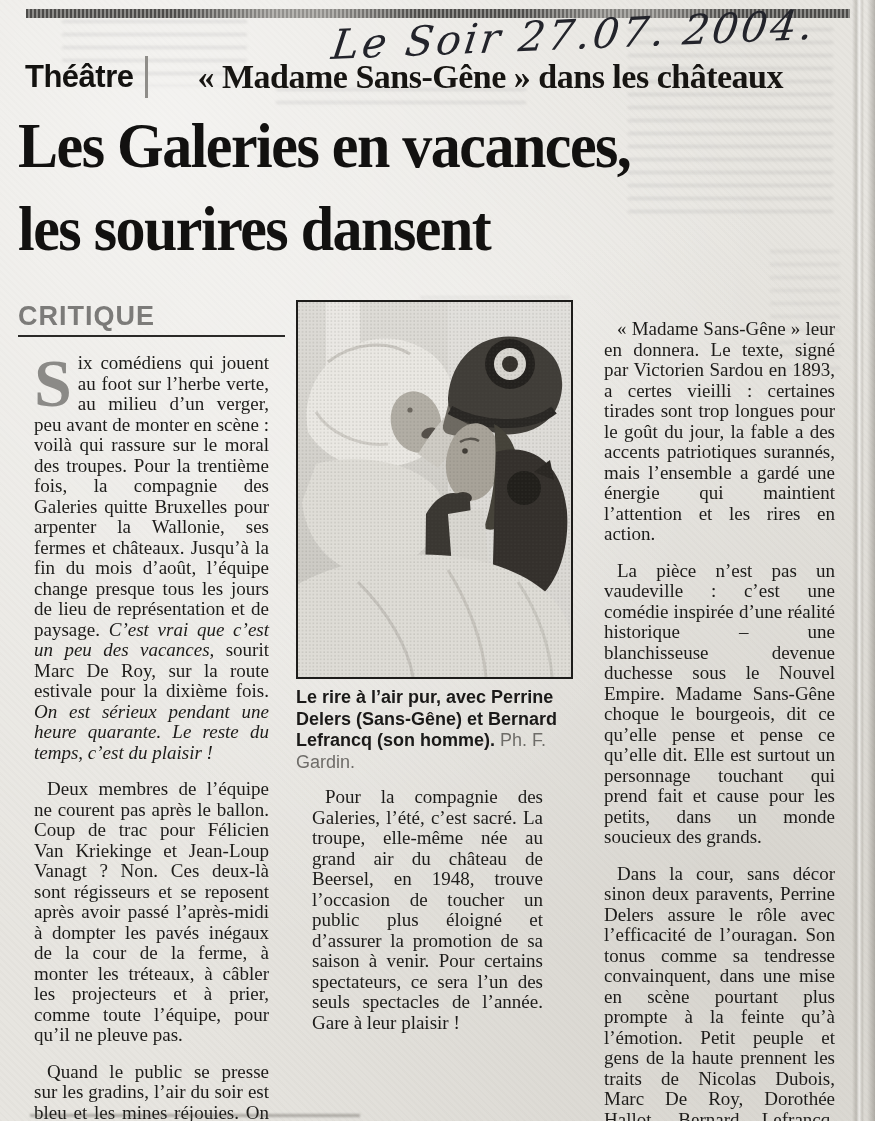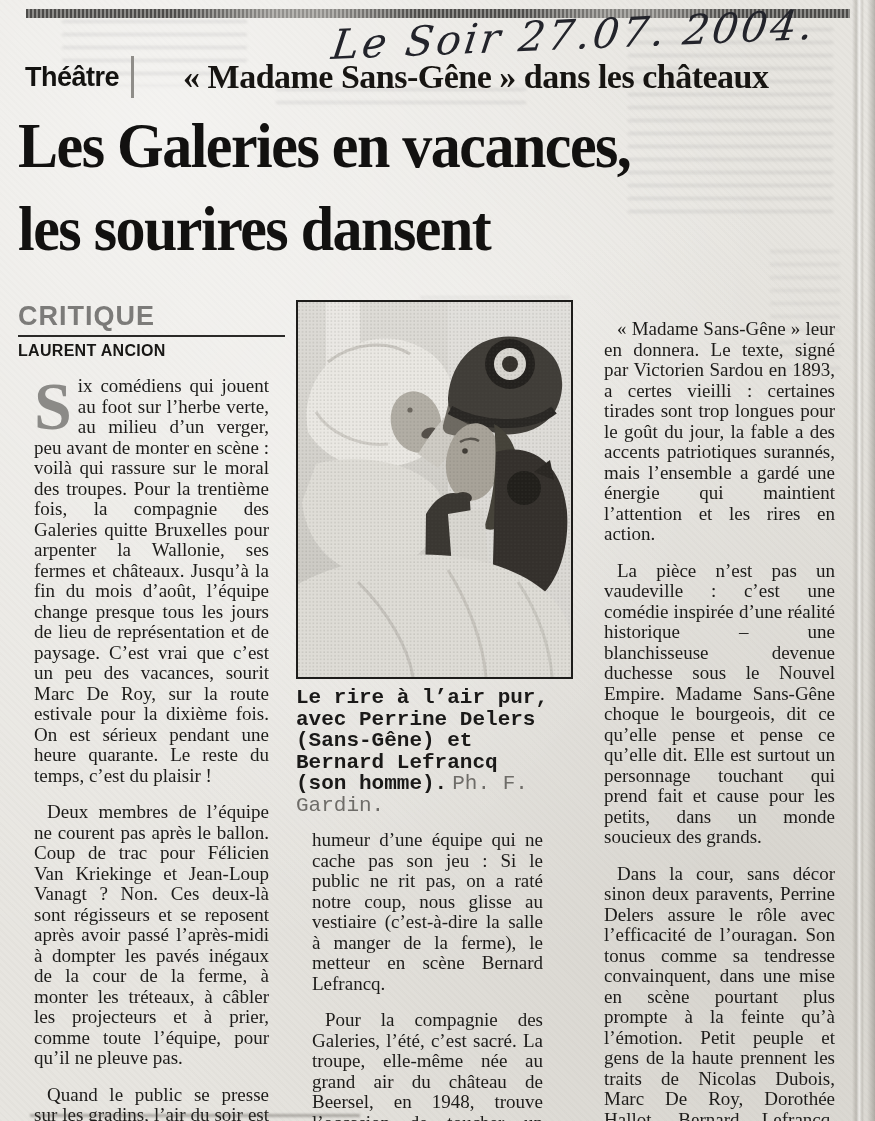--- a/index.html
+++ b/index.html
@@ -18,49 +18,49 @@
       repeating-linear-gradient(90deg,#4c4b49 0 2px,#8d8c89 2px 4px);
     }
   
   .handwrite{position:absolute;left:332px;top:12px;width:430px;
     font-family:"DejaVu Serif",serif;font-style:italic;font-size:41px;
     color:#23242b;letter-spacing:3px;transform:rotate(-2.4deg) skewX(-10deg);
     white-space:nowrap;}
   
   .kicker{position:absolute;left:25px;top:56px;width:820px;white-space:nowrap;}
   .kicker .section{font-family:"Liberation Sans",sans-serif;font-weight:bold;
-    font-size:27px;letter-spacing:-.5px;color:#131210;vertical-align:middle;}
+    font-size:31px;letter-spacing:-.5px;color:#131210;vertical-align:middle;}
   .kicker .divider{display:inline-block;width:3px;height:42px;background:#8f8d89;
     margin:0 13px 0 12px;vertical-align:middle;}
   .kicker .ktitle{font-family:"Liberation Serif",serif;font-weight:bold;
     font-size:34px;letter-spacing:-.5px;color:#171512;vertical-align:middle;margin-left:36px;}
   
   .headline{position:absolute;left:18px;top:104px;width:840px;
     font-weight:bold;font-size:60px;line-height:79px;letter-spacing:-1.5px;
     color:#121110;transform:scaleY(1.06);transform-origin:top left;}
   
   .col{position:absolute;top:300px;text-align:justify;}
   .col1{left:18px;width:267px;}
   .col2{left:296px;width:263px;}
   .col3{left:588px;width:263px;top:303px;}
   .rubric{font-family:"Liberation Sans",sans-serif;font-weight:bold;font-size:27px;
     letter-spacing:1px;color:#7c7b79;transform:scaleY(1.05);transform-origin:left top;}
   .rubric-rule{height:2px;background:#2a2927;margin:4px 0 5px 0;width:267px;}
   .author{font-family:"Liberation Sans",sans-serif;font-weight:bold;font-size:16px;
     letter-spacing:.3px;color:#181715;margin-bottom:14px;}
   p.body{margin:16px;font-size:19px;line-height:20.5px;color:#1d1c1a;}
   p.ind{text-indent:13px;}
-  .it{}
+  .it{font-style:italic;}
   .dropcap{float:left;font-size:68px;line-height:56px;font-weight:bold;
     color:#8b8a87;padding:2px 6px 0 0;font-family:"Liberation Serif",serif;}
   
   figure{margin:0;padding:0;}
   .photo-frame{display:block;border:2px solid #1d1c1a;background:#d6d4cf;}
-  .caption{margin-top:8px;font-family:Liberation Mono, monospace;
-    font-size:21px;line-height:21.5px;font-weight:bold;color:#1a1918;
+  .caption{margin-top:8px;font-family:Liberation Sans, sans-serif;
+    font-size:18px;line-height:21.5px;font-weight:bold;color:#1a1918;
     text-align:left;}
   .cap-credit{font-weight:normal;color:#6e6c68;margin-left:5px;}
   .col2 p.body{margin-top:14px;}
   .col2 p.body + p.body{margin-top:0;}
   
   .footnote{margin:14px 0 0 0;font-size:18.5px;line-height:21px;font-style:italic;
     text-indent:16px;color:#201f1d;text-align:left;}
   
   .smudge{position:absolute;filter:blur(1.8px);opacity:.6;pointer-events:none;
     background:repeating-linear-gradient(180deg, rgba(95,95,100,.22) 0 3px, transparent 3px 13px);}
@@ -97,21 +97,20 @@
   </div>
 
   <div class="headline">
     <div>Les Galeries en vacances,</div>
     <div>les sourires dansent</div>
   </div>
 
   <div class="col col1">
     <div class="rubric">CRITIQUE</div>
     <div class="rubric-rule"></div>
-    <div class="author">LAURENT ANCION</div>
     <p class="body"><span class="dropcap">S</span><span><span>ix comédiens qui jouent au foot sur l’herbe verte, au milieu d’un verger, peu avant de monter en scène : voilà qui rassure sur le moral des troupes. Pour la trentième fois, la compagnie des Galeries quitte Bruxelles pour arpenter la Wallonie, ses fermes et châteaux. Jusqu’à la fin du mois d’août, l’équipe change presque tous les jours de lieu de représentation et de paysage. </span><span class="it">C’est vrai que c’est un peu des vacances,</span><span> sourit Marc De Roy, sur la route estivale pour la dixième fois. </span><span class="it">On est sérieux pendant une heure quarante. Le reste du temps, c’est du plaisir !</span></span></p>
     <p class="body ind"><span>Deux membres de l’équipe ne courent pas après le ballon. Coup de trac pour Félicien Van Kriekinge et Jean-Loup Vanagt ? Non. Ces deux-là sont régisseurs et se reposent après avoir passé l’après-midi à dompter les pavés inégaux de la cour de la ferme, à monter les tréteaux, à câbler les projecteurs et à prier, comme toute l’équipe, pour qu’il ne pleuve pas.</span></p>
     <p class="body ind"><span>Quand le public se presse sur les gradins, l’air du soir est bleu et les mines réjouies. On est venu de tout Perrine, Hannut et alentours pour retrouver le charme de la ferme privée de Blehen, ses géraniums pétulants et la bonne</span></p>
   </div>
 
   <div class="col col2">
     <figure>
       <svg class="photo-frame" width="273" height="375" viewBox="0 0 273 375">
         <defs>
           <linearGradient id="bgG" x1="0" y1="0" x2="0" y2="1">
@@ -155,21 +154,20 @@
         <path d="M 0,282 C 60,250 140,244 200,264 C 240,278 266,300 272,330 L 272,375 L 0,375 Z" fill="#dedcd6"></path>
         <path d="M 60,280 C 90,310 110,345 115,375" stroke="#b6b3ab" stroke-width="3" fill="none" opacity="0.6"></path>
         <path d="M 150,268 C 170,300 185,340 188,375" stroke="#b6b3ab" stroke-width="3" fill="none" opacity="0.55"></path>
         <path d="M 220,280 C 240,310 252,345 254,375" stroke="#b6b3ab" stroke-width="3" fill="none" opacity="0.5"></path>
         <rect width="273" height="375" fill="url(#ht)"></rect>
       </svg>
       <figcaption class="caption">
         <span>Le rire à l’air pur, avec Perrine Delers (Sans-Gêne) et Bernard Lefrancq (son homme).</span><span class="cap-credit">Ph. F. Gardin.</span>
       </figcaption>
     </figure>
-    <p class="body"><span>humeur d’une équipe qui ne cache pas son jeu : </span><span class="it">Si le public ne rit pas, on a raté notre coup</span><span>, nous glisse au vestiaire (c’est-à-dire la salle à manger de la ferme), le metteur en scène Bernard Lefrancq.</span></p>
     <p class="body ind"><span>Pour la compagnie des Galeries, l’été, c’est sacré. La troupe, elle-même née au grand air du château de Beersel, en 1948, trouve l’occasion de toucher un public plus éloigné et d’assurer la promotion de sa saison à venir. Pour certains spectateurs, ce sera l’un des seuls spectacles de l’année. Gare à leur plaisir !</span></p>
   </div>
 
   <div class="col col3">
     <p class="body ind"><span>« Madame Sans-Gêne » leur en donnera. Le texte, signé par Victorien Sardou en 1893, a certes vieilli : certaines tirades sont trop longues pour le goût du jour, la fable a des accents patriotiques surannés, mais l’ensemble a gardé une énergie qui maintient l’attention et les rires en action.</span></p>
     <p class="body ind"><span>La pièce n’est pas un vaudeville : c’est une comédie inspirée d’une réalité historique – une blanchisseuse devenue duchesse sous le Nouvel Empire. Madame Sans-Gêne choque le bourgeois, dit ce qu’elle pense et pense ce qu’elle dit. Elle est surtout un personnage touchant qui prend fait et cause pour les petits, dans un monde soucieux des grands.</span></p>
     <p class="body ind"><span>Dans la cour, sans décor sinon deux paravents, Perrine Delers assure le rôle avec l’efficacité de l’ouragan. Son tonus comme sa tendresse convainquent, dans une mise en scène pourtant plus prompte à la feinte qu’à l’émotion. Petit peuple et gens de la haute prennent les traits de Nicolas Dubois, Marc De Roy, Dorothée Hallot, Bernard Lefrancq, Angélique Leleux, Jean-Paul Clerbois, Ronald Beurms, Fabienne Miessen et Michel Poncelet, qui se partagent une trentaine de rôles. Pas de réservistes : ici, tout le monde mouille sa vareuse. ●</span></p>
     <p class="footnote"><span class="it">« Madame Sans-Gêne », en tournée jusqu’au 30 août. Tél. : 02-513.39.60. Net : www.theatredesgaleries.be.</span></p>
   </div>
 

